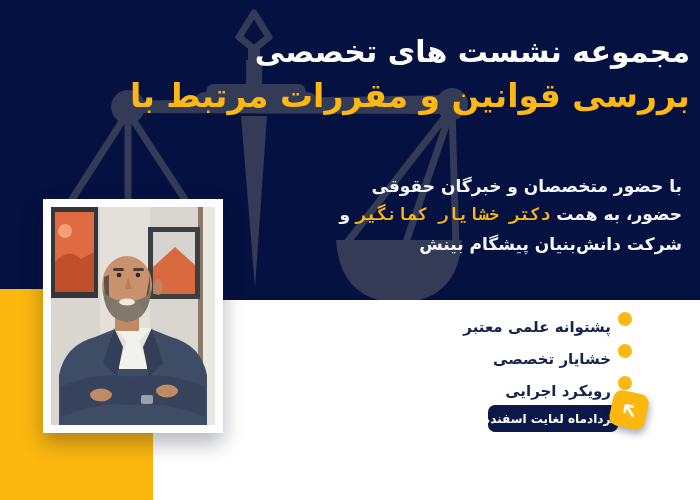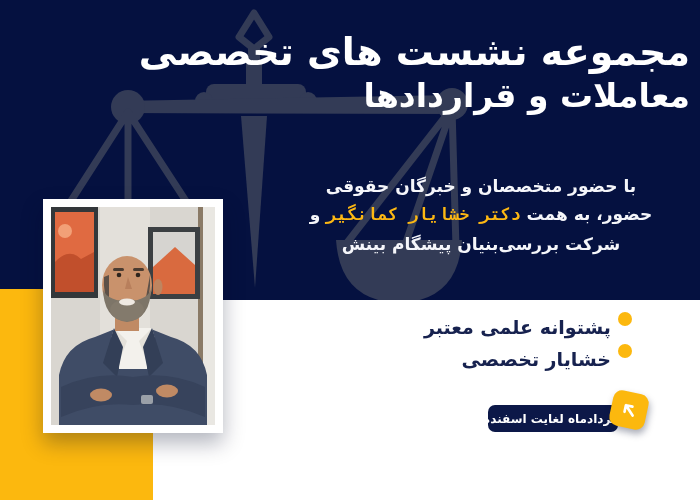--- a/index.html
+++ b/index.html
@@ -6,36 +6,36 @@
   .stage{
     position:relative;width:700px;height:500px;overflow:hidden;background:#ffffff;
     font-family:"DejaVu Sans",sans-serif;
   }
   
   .navy-block{position:absolute;left:0;top:0;width:700px;height:300px;background:#051140;}
   .scale-svg{position:absolute;left:0;top:0;width:700px;height:300px;display:block;}
   .yellow-block{position:absolute;left:0;top:289px;width:153px;height:211px;background:#FCB80E;}
   
   .title{position:absolute;top:31px;right:10px;left:120px;text-align:right;direction:rtl;}
-  .title .l1{font-size:38px;line-height:42px;font-weight:800;color:#ffffff;letter-spacing:.5px;}
+  .title .l1{font-size:30px;line-height:42px;font-weight:800;color:#ffffff;letter-spacing:.5px;}
   .title .l2{font-size:33px;line-height:46px;font-weight:800;color:#FDB813;letter-spacing:.5px;}
   .title .l3{font-size:33px;line-height:46px;font-weight:800;color:#ffffff;letter-spacing:.5px;}
   
-  .subtitle{position:absolute;top:172px;right:18px;left:280px;text-align:center;direction:rtl;
+  .subtitle{position:absolute;top:172px;right:18px;left:280px;text-align:right;direction:rtl;
     font-size:17px;line-height:28px;font-weight:700;color:#f5f6fa;}
   .subtitle .hl{color:#FDB813;font-family:Liberation Mono, monospace;}
   
   .photo{position:absolute;left:43px;top:199px;width:164px;height:218px;background:#ffffff;
     padding:8px;box-shadow:0 10px 20px rgba(4,10,40,.30);}
   .photo svg{display:block;width:164px;height:218px;}
   
   .features{position:absolute;top:311px;right:68px;direction:rtl;}
   .feature{display:flex;align-items:center;height:16px;margin-bottom:16px;direction:rtl;}
   .dot{width:14px;height:14px;border-radius:50%;background:#FCB80E;flex:0 0 14px;margin-left:7px;}
-  .feature .flabel{font-size:19px;font-weight:700;color:#17224F;white-space:nowrap;margin-top:16px;}
+  .feature .flabel{font-size:15px;font-weight:700;color:#17224F;white-space:nowrap;margin-top:16px;}
   
   .cta{position:absolute;right:53px;top:392px;width:200px;height:45px;}
   .cta-pill{position:absolute;right:29px;top:13px;width:130px;height:27px;background:#0C1848;
     border-radius:7px;display:flex;align-items:center;justify-content:center;cursor:pointer;}
   .cta-pill span{color:#ffffff;font-size:12px;font-weight:700;direction:rtl;white-space:nowrap;}
   .cta-badge{position:absolute;right:0;top:0;width:36px;height:36px;background:#FCB80E;border-radius:9px;
     transform:rotate(12deg);box-shadow:2px 4px 7px rgba(10,16,50,.35);
     display:flex;align-items:center;justify-content:center;cursor:pointer;}
   .cta-badge svg{display:block;}
 </style>
@@ -68,27 +68,27 @@
       <path d="M336,240 Q340,301 399,303 Q458,301 462,240 Z" stroke="none"></path>
 
       <path d="M241,116 L267,116 L255,288 Z" stroke="none"></path>
     </g>
   </svg>
 
   <div class="yellow-block"></div>
 
   <div class="title" dir="rtl">
     <div class="l1">مجموعه نشست های تخصصی</div>
-    <div class="l3">معاملات و قراردادها</div>
+    <div class="l2">بررسی قوانین و مقررات مرتبط با</div>
   </div>
 
   <div class="subtitle" dir="rtl">
     <div>با حضور متخصصان و خبرگان حقوقی</div>
     <div><span>حضور، به همت </span><span class="hl">دکتر خشایار کمانگیر</span><span> و</span></div>
-    <div>شرکت بررسی‌بنیان پیشگام بینش</div>
+    <div>شرکت دانش‌بنیان پیشگام بینش</div>
   </div>
 
   <div class="photo">
     <svg viewBox="0 0 164 218">
 
       <rect x="0" y="0" width="164" height="218" fill="#D9D6D0"></rect>
       <rect x="152" y="0" width="12" height="218" fill="#E9E7E2"></rect>
       <rect x="147" y="0" width="5" height="218" fill="#8A7A66"></rect>
       <rect x="49" y="0" width="50" height="218" fill="#E3E0DA"></rect>
 
@@ -136,20 +136,24 @@
 
   <div class="features" dir="rtl">
     <div class="feature">
       <span class="dot"></span>
       <span class="flabel">پشتوانه علمی معتبر</span>
     </div>
     <div class="feature">
       <span class="dot"></span>
       <span class="flabel">خشایار تخصصی</span>
     </div>
+    <div class="feature">
+      <span class="dot"></span>
+      <span class="flabel">رویکرد اجرایی</span>
+    </div>
   </div>
 
   <div class="cta">
     <div class="cta-pill">
       <span dir="rtl">از خردادماه لغایت اسفندماه</span>
     </div>
     <div class="cta-badge">
       <svg width="24" height="24" viewBox="0 0 36 36">
         <path d="M25,25 L12,12 M12,22 L12,12 L22,12" fill="none" stroke="#ffffff" stroke-width="4" stroke-linecap="round" stroke-linejoin="round"></path>
       </svg>

